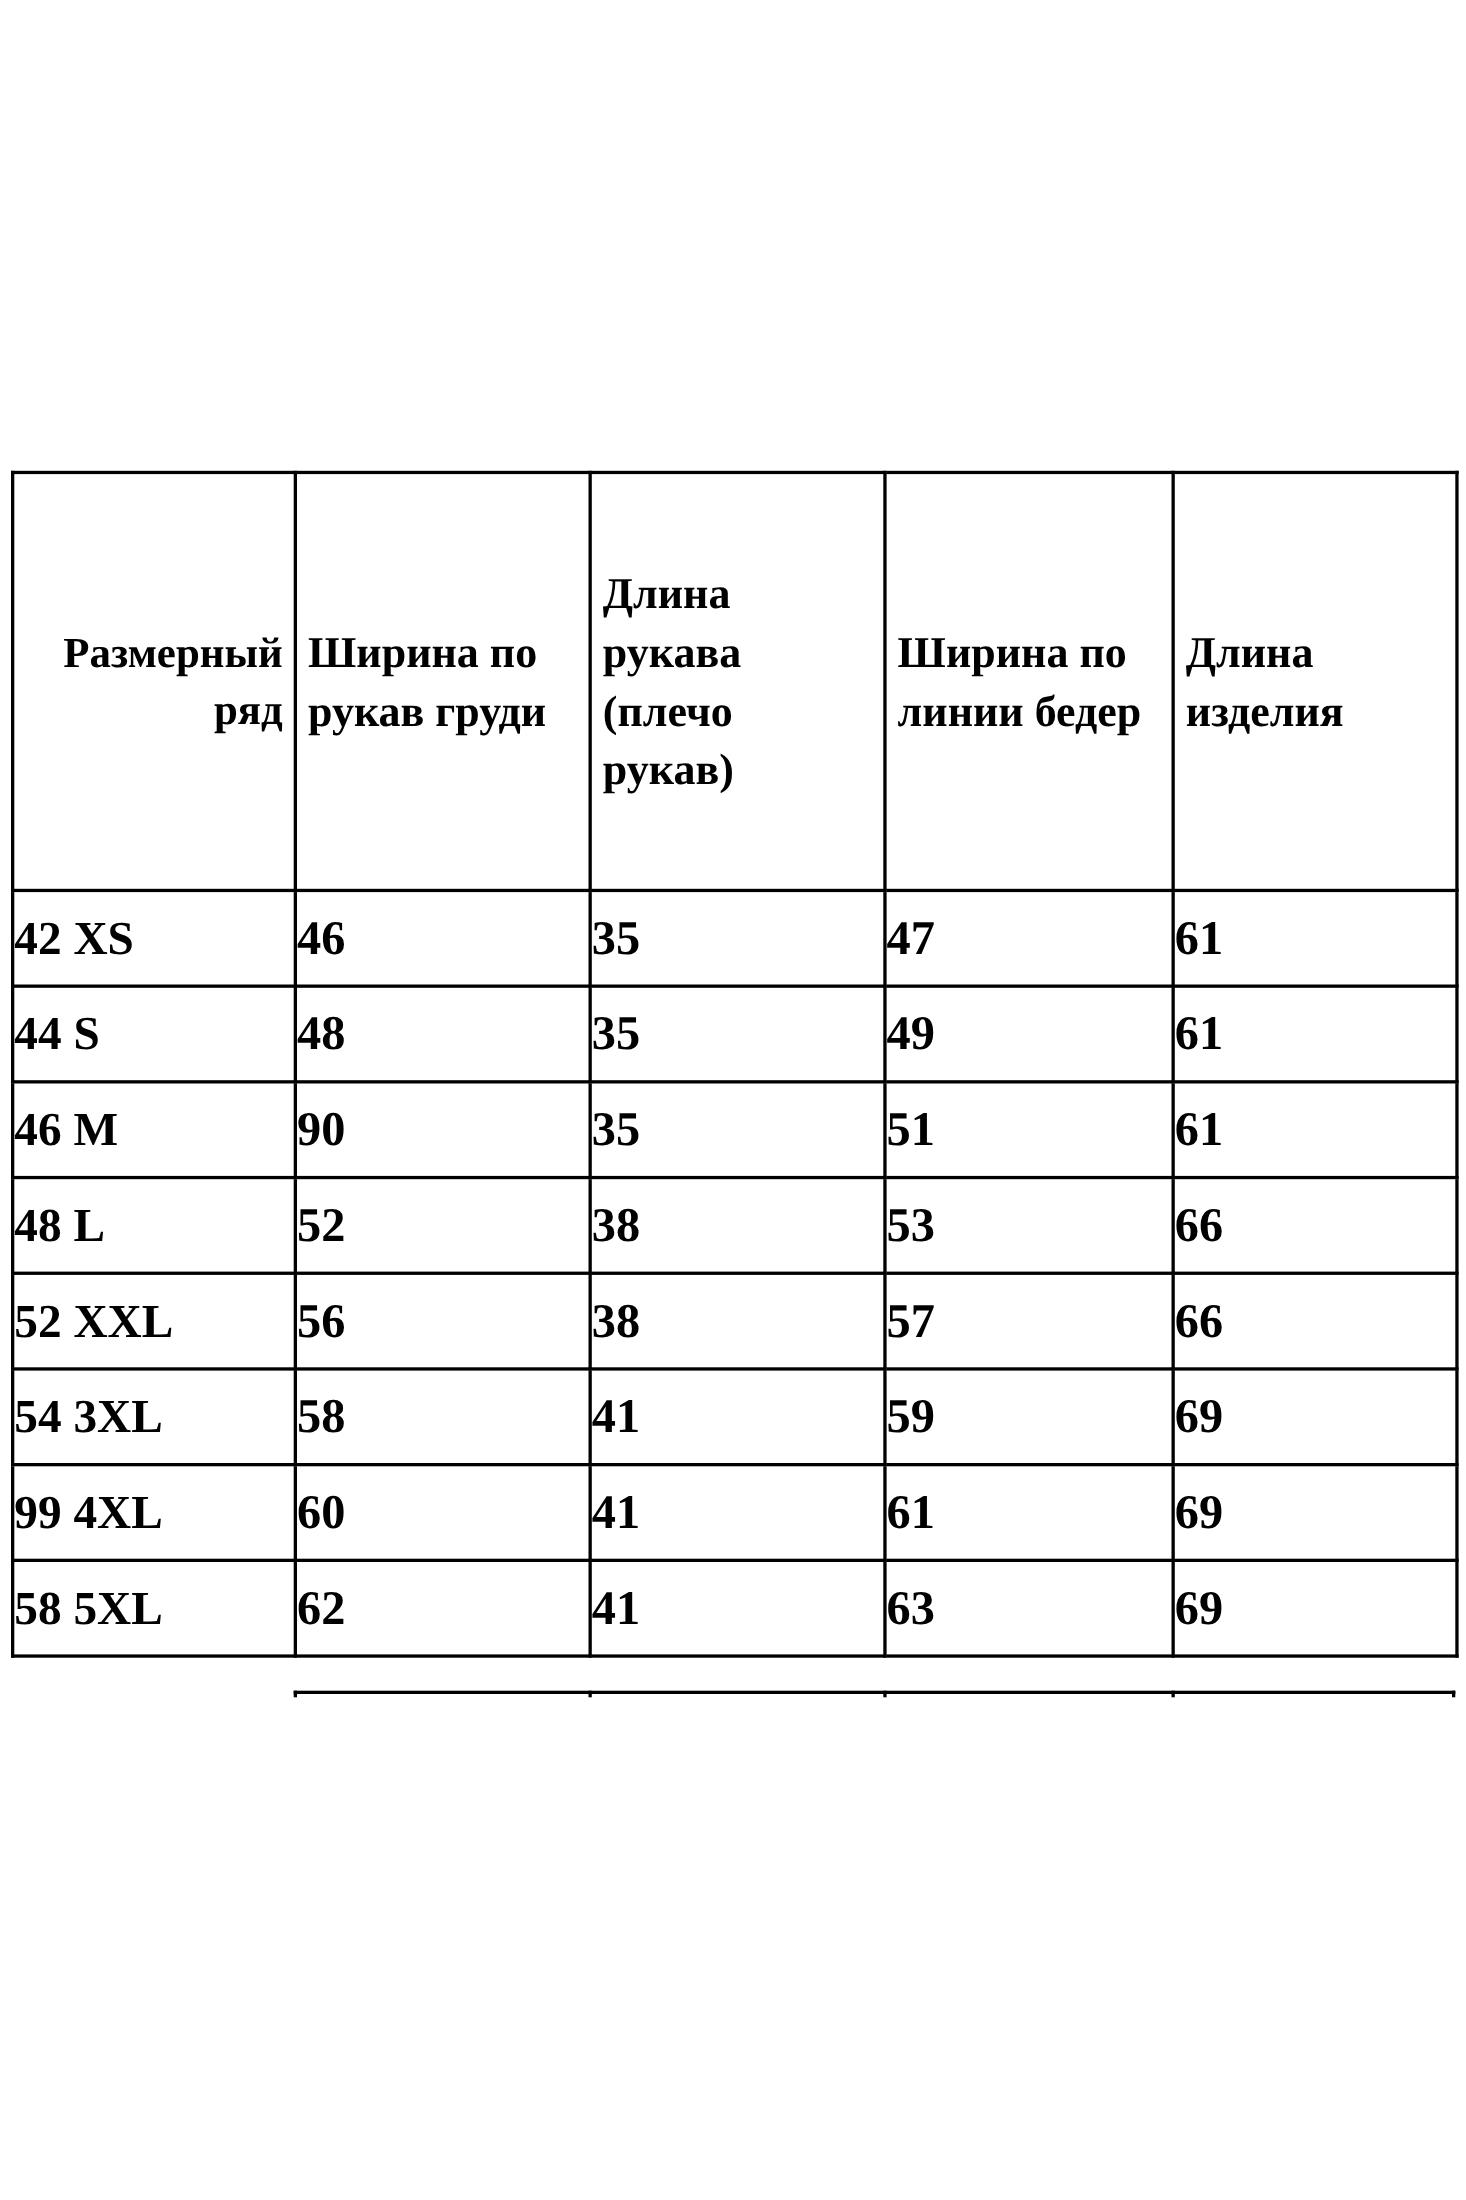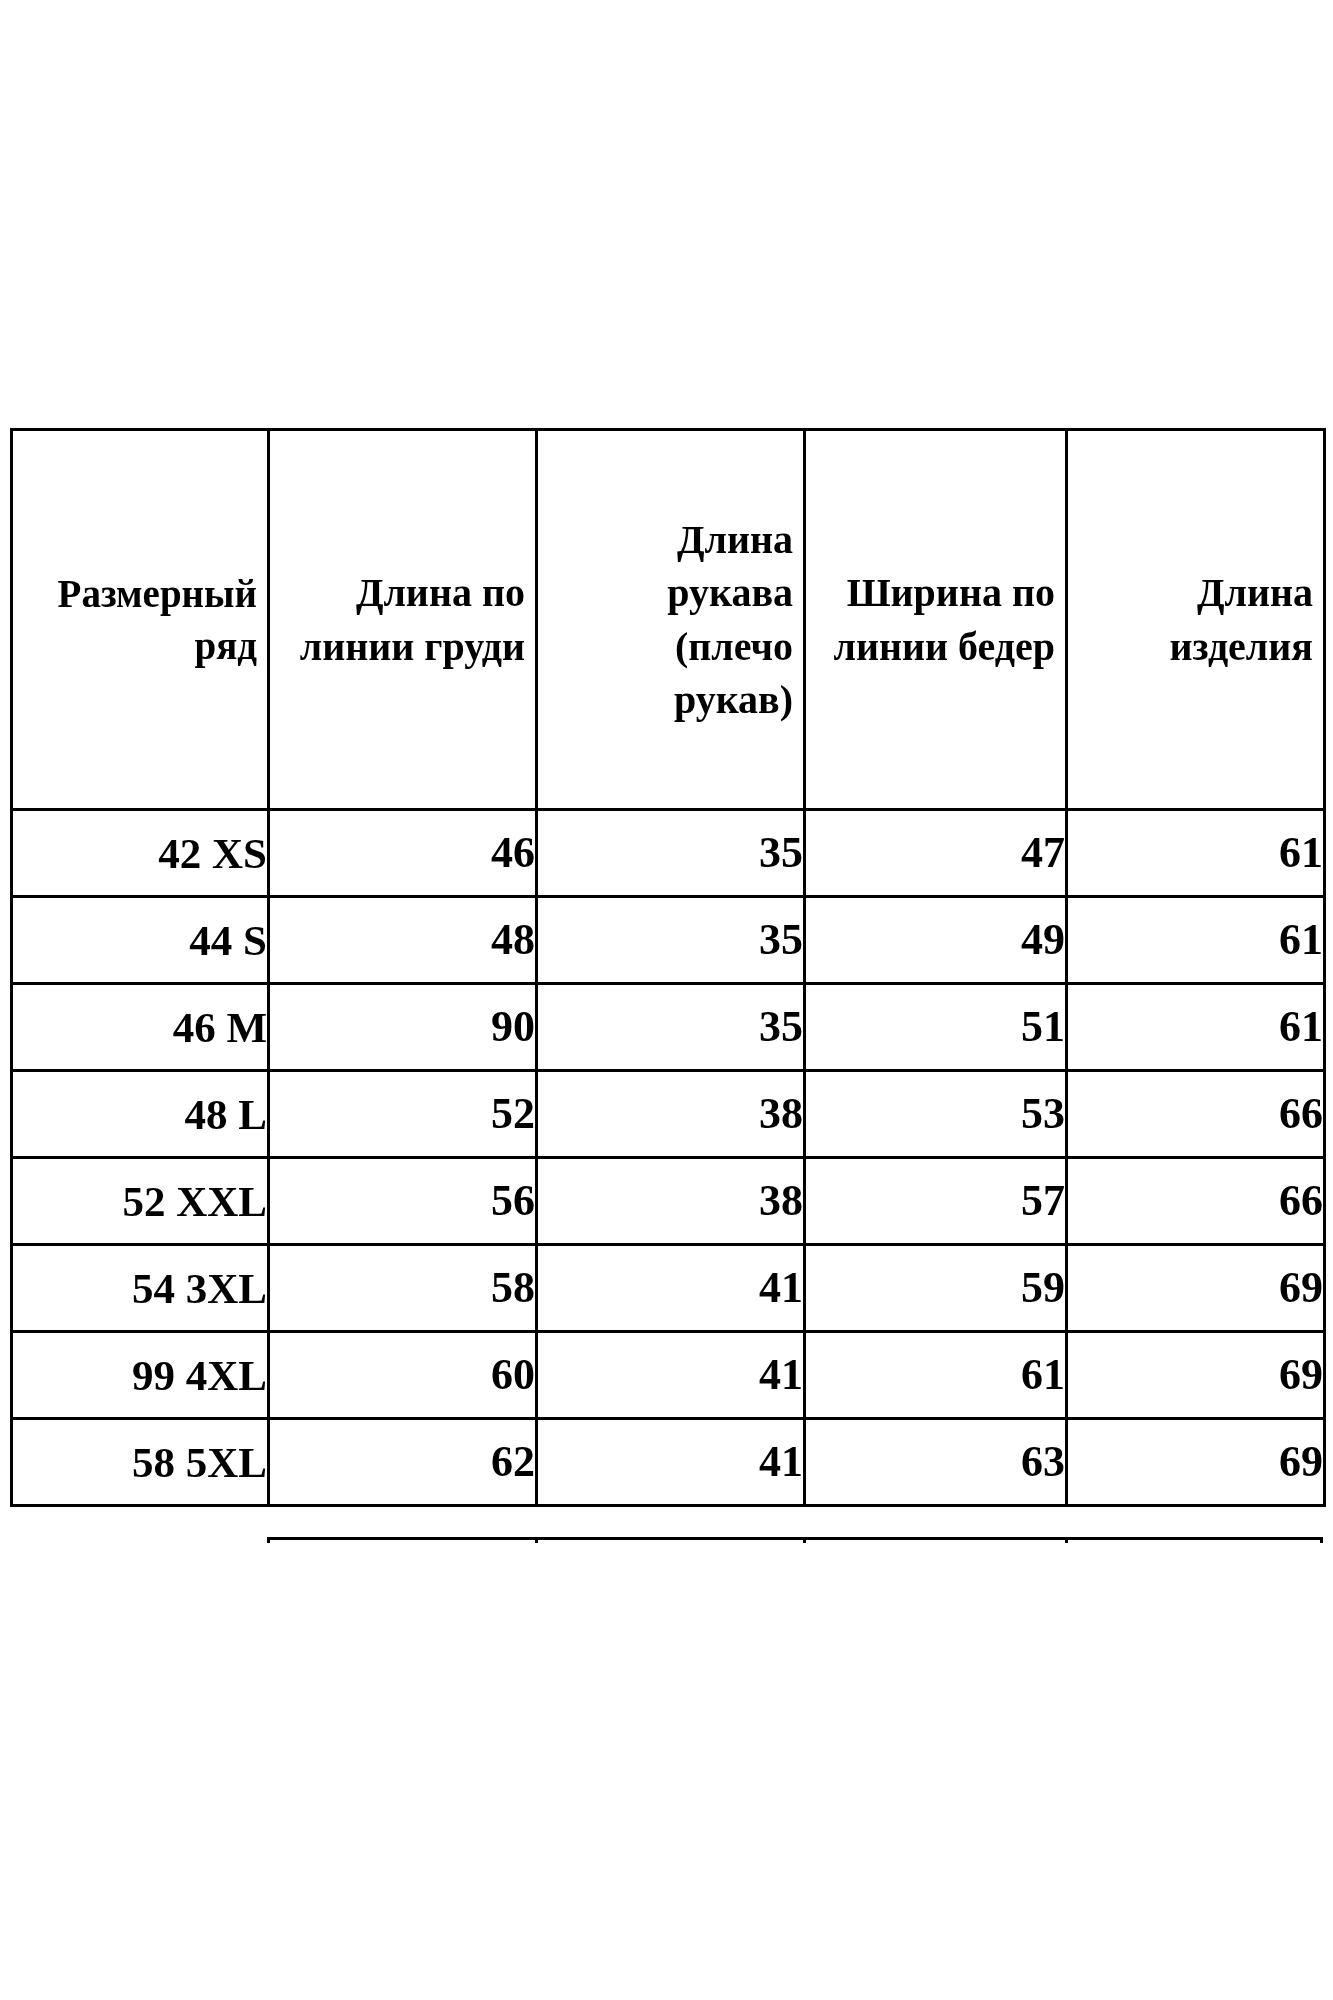--- a/index.html
+++ b/index.html
@@ -41,21 +41,21 @@
 
   table.size-table col.c0 { width: 257px; }
   table.size-table col.c1 { width: 268px; }
   table.size-table col.c2 { width: 268px; }
   table.size-table col.c3 { width: 262px; }
   table.size-table col.c4 { width: 258px; }
 
   table.size-table th,
   table.size-table td {
     border: 3px solid #000000;
-    text-align: right;
+    text-align: left;
     vertical-align: middle;
     font-weight: bold;
     padding: 0;
   }
 
   
   table.size-table thead th {
     height: 365px;
     font-size: 40px;
     line-height: 1.33;
@@ -110,21 +110,21 @@
       <colgroup>
         <col class="c0">
           <col class="c1">
           <col class="c2">
           <col class="c3">
           <col class="c4">
       </colgroup>
       <thead>
         <tr>
           <th class="first">Размерный ряд</th>
-          <th>Длина по линии груди</th>
+          <th>Ширина по рукав груди</th>
           <th>Длина рукава (плечо рукав)</th>
           <th>Ширина по линии бедер</th>
           <th>Длина изделия</th>
         </tr>
       </thead>
       <tbody>
         <tr>
           <td class="label">42 XS</td>
           <td>46</td>
           <td>35</td>

